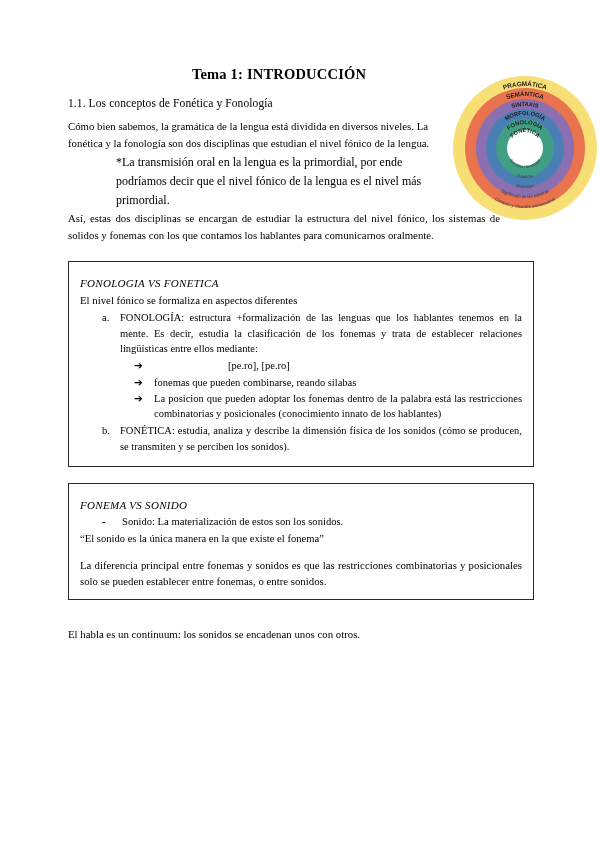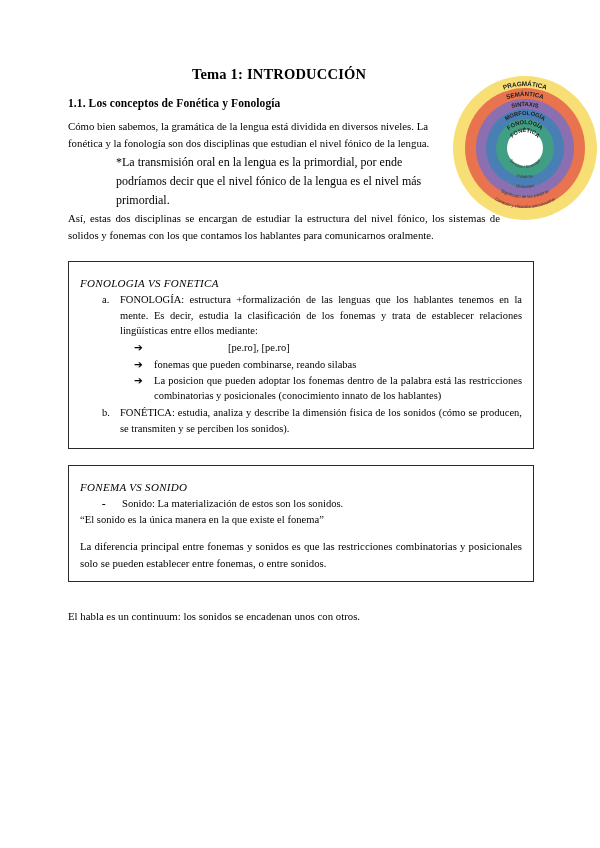--- a/index.html
+++ b/index.html
@@ -33,21 +33,21 @@
   .doc-title {
     font-size: 14.5px;
     font-weight: bold;
     text-align: center;
     margin: 0 0 14px 0;
     letter-spacing: 0.2px;
     padding-right: 10px;
   }
   .section-heading {
     font-size: 11.5px;
-    font-weight: bold;
+    font-weight: normal;
     margin: 0 0 9px 0;
     letter-spacing: 0.1px;
   }
 
   
   .para {
     font-size: 10.8px;
     line-height: 1.62;
     margin: 0;
     text-align: justify;
@@ -256,20 +256,21 @@
 
     <p class="note-block">*La transmisión oral en la lengua es la primordial, por ende podríamos decir que el nivel fónico de la lengua es el nivel más primordial.</p>
 
     <p class="para">Así, estas dos disciplinas se encargan de estudiar la estructura del nivel fónico, los sistemas de solidos y fonemas con los que contamos los hablantes para comunicarnos oralmente.</p>
 
     <div class="spacer-md"></div>
 
     <div class="box">
       <p class="box-title">FONOLOGIA VS FONETICA</p>
 
+      <p class="box-line">El nivel fónico se formaliza en aspectos diferentes</p>
 
       <ol class="alpha">
         <li>
           <span class="marker">a.</span>
           <span>FONOLOGÍA: estructura +formalización de las lenguas que los hablantes tenemos en la mente. Es decir, estudia la clasificación de los fonemas y trata de establecer relaciones lingüísticas entre ellos mediante:</span>
 
           <ul class="arrows">
             <li>
               <span class="arrow">➔</span>
             </li>

